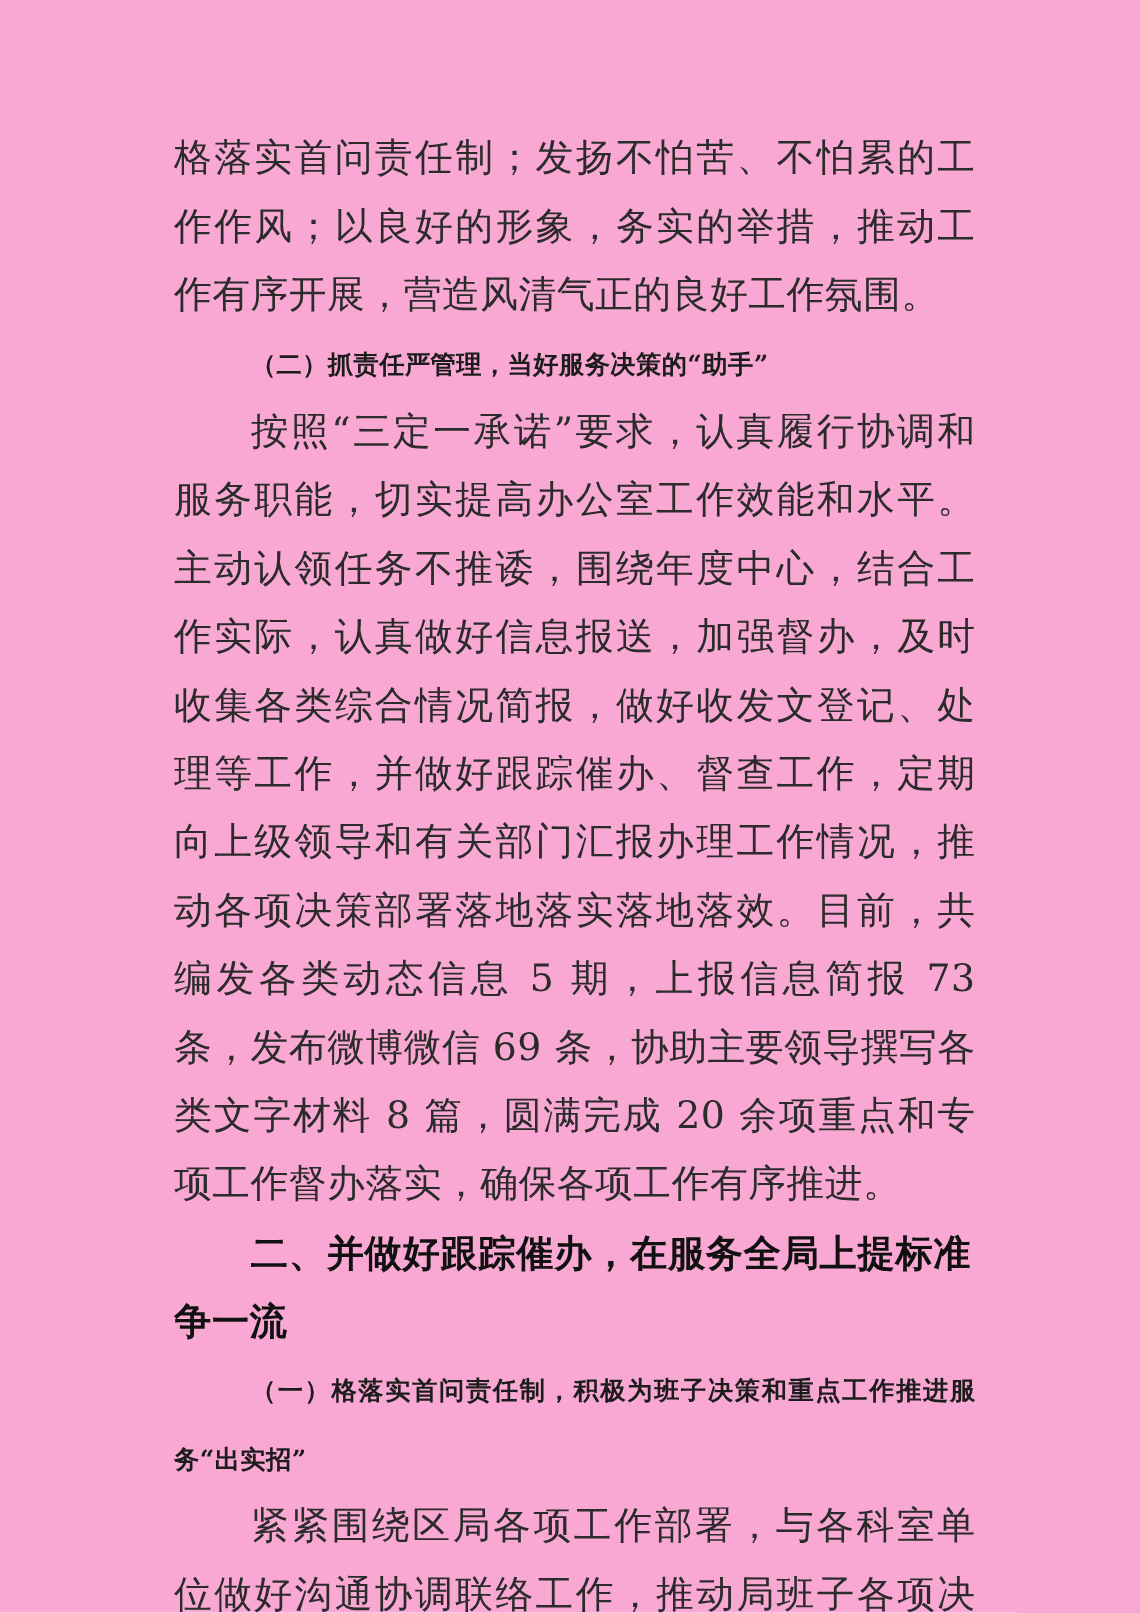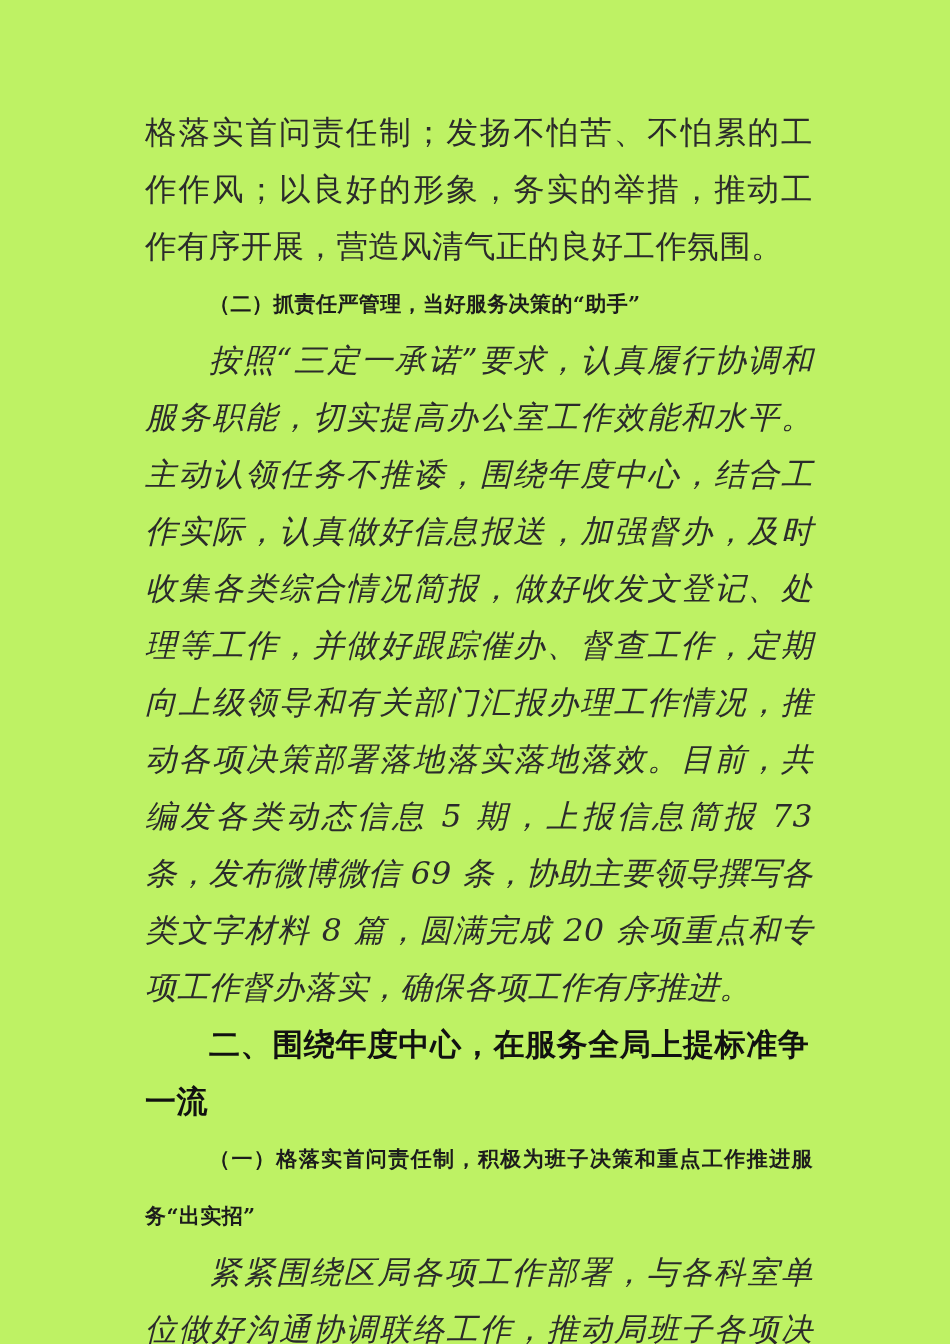--- a/index.html
+++ b/index.html
@@ -5,21 +5,21 @@
   html, body {
     margin: 0;
     padding: 0;
     background: #ffffff;
   }
 
   .page {
     position: relative;
     width: 950px;
     height: 1344px;
-    background: #bef264;
+    background: #f9a8d4;
     overflow: hidden;
     box-sizing: border-box;
   }
 
   .content {
     position: absolute;
     left: 145px;
     top: 104px;
     width: 668px;
   }
@@ -33,21 +33,20 @@
     text-align: justify;
     text-justify: inter-ideograph;
     margin: 0;
     letter-spacing: 0.4px;
     font-weight: 400;
     -webkit-font-smoothing: antialiased;
   }
 
   .para.indent {
     text-indent: 64px;
-    font-style: italic;
   }
 
   
   .para.cont {
     text-indent: 0;
   }
 
   
   .subhead {
     font-family: "DejaVu Serif", "Liberation Serif", serif;
@@ -79,20 +78,20 @@
 
 <div class="page">
   <div class="content">
 
     <p class="para cont">格落实首问责任制；发扬不怕苦、不怕累的工作作风；以良好的形象，务实的举措，推动工作有序开展，营造风清气正的良好工作氛围。</p>
 
     <p class="subhead">（二）抓责任严管理，当好服务决策的“助手”</p>
 
     <p class="para indent">按照“三定一承诺”要求，认真履行协调和服务职能，切实提高办公室工作效能和水平。主动认领任务不推诿，围绕年度中心，结合工作实际，认真做好信息报送，加强督办，及时收集各类综合情况简报，做好收发文登记、处理等工作，并做好跟踪催办、督查工作，定期向上级领导和有关部门汇报办理工作情况，推动各项决策部署落地落实落地落效。目前，共编发各类动态信息 5 期，上报信息简报 73 条，发布微博微信 69 条，协助主要领导撰写各类文字材料 8 篇，圆满完成 20 余项重点和专项工作督办落实，确保各项工作有序推进。</p>
 
-    <p class="head1">二、围绕年度中心，在服务全局上提标准争一流</p>
+    <p class="head1">二、并做好跟踪催办，在服务全局上提标准争一流</p>
 
     <p class="subhead">（一）格落实首问责任制，积极为班子决策和重点工作推进服务“出实招”</p>
 
     <p class="para indent">紧紧围绕区局各项工作部署，与各科室单位做好沟通协调联络工作，推动局班子各项决策部署得到快速有效落实。一是全力配合做好上级调研检查迎检筹备工作。针对各类检查迎检多的情况，建立专项督查机制，对每项检查准备工作进行细致部署安排。自 5 月中旬以来先后有 7 批次、26 位市级以上领导和兄弟市、区部门到我局开展实地检查和座谈调研。二是做好重大会议及重点活动的服务工作。</p>
 
   </div>
 </div>
 
 </body></html>

